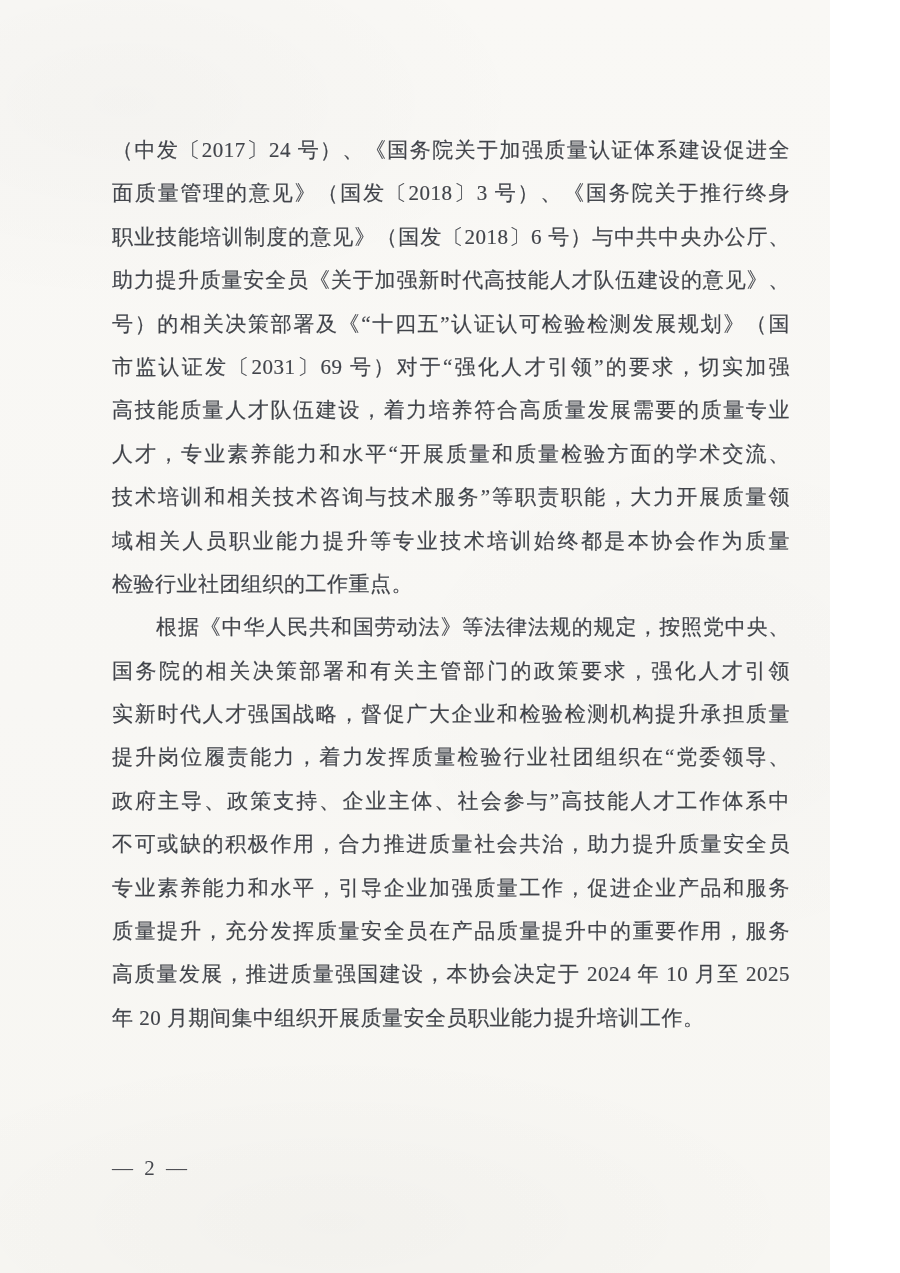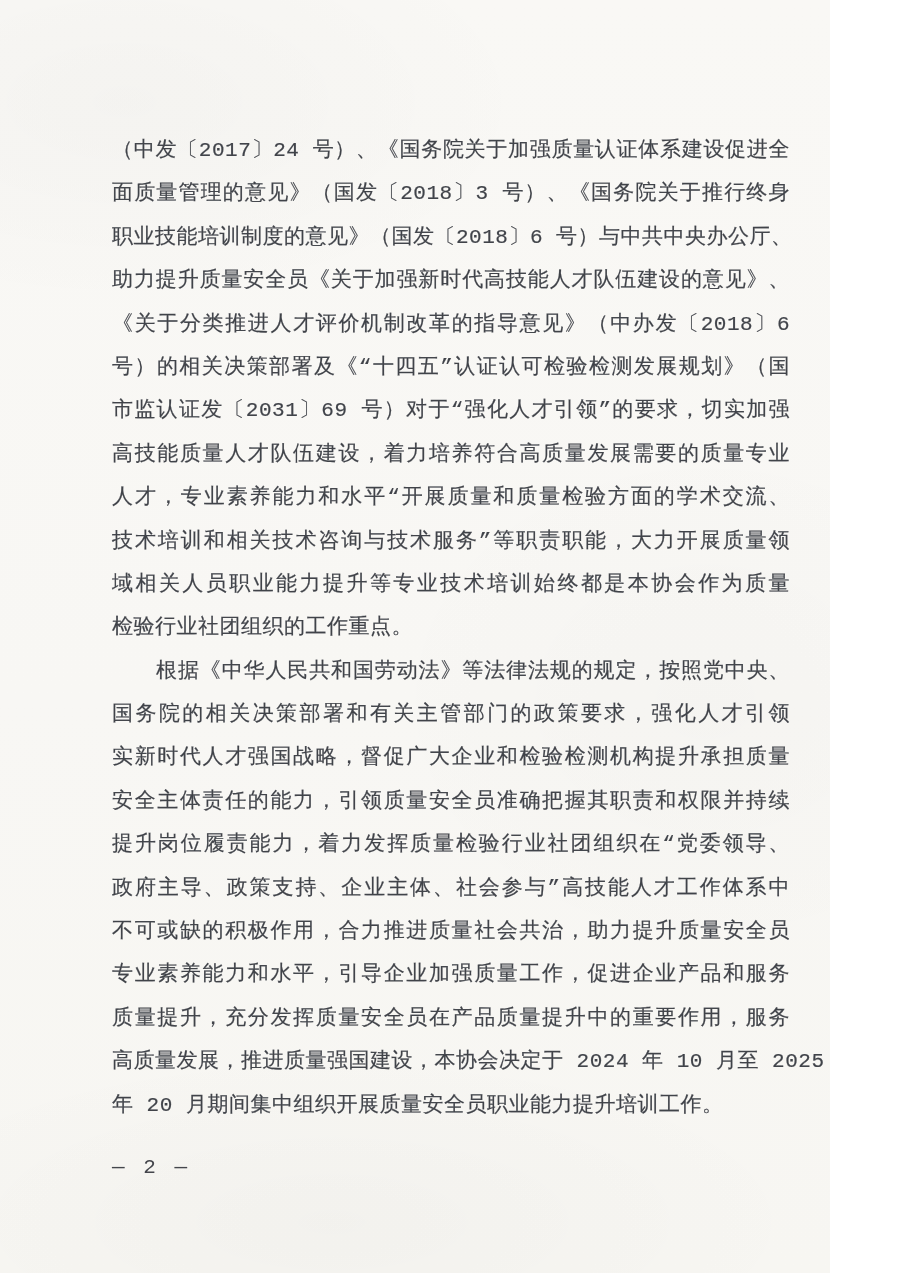--- a/index.html
+++ b/index.html
@@ -14,21 +14,20 @@
   
   .page {
     position: relative;
     width: 830px;
     height: 1273px;
     background:
       radial-gradient(ellipse 600px 300px at 15% 8%, rgba(0,0,0,0.018), transparent 70%),
       radial-gradient(ellipse 500px 400px at 85% 55%, rgba(0,0,0,0.012), transparent 70%),
       radial-gradient(ellipse 700px 250px at 40% 96%, rgba(0,0,0,0.02), transparent 70%),
       linear-gradient(180deg, #f9f8f5 0%, #f8f7f4 55%, #f7f6f2 100%);
-    font-family: Liberation Mono, monospace;
   }
 
   
   .text-block {
     position: absolute;
     left: 112px;
     top: 129px;
     width: 678px;
     color: #404349;
     font-size: 21px;
@@ -68,33 +67,31 @@
 <body>
 
 <div class="page">
 
   <div class="text-block">
 
     <div class="line">（中发〔2017〕24 号）、《国务院关于加强质量认证体系建设促进全</div>
     <div class="line">面质量管理的意见》（国发〔2018〕3 号）、《国务院关于推行终身</div>
     <div class="line">职业技能培训制度的意见》（国发〔2018〕6 号）与中共中央办公厅、</div>
     <div class="line">助力提升质量安全员《关于加强新时代高技能人才队伍建设的意见》、</div>
-    <div class="line">《关于分类推进人才评价机制改革的指导意见》（中办发〔2018〕6</div>
     <div class="line">号）的相关决策部署及《“十四五”认证认可检验检测发展规划》（国</div>
     <div class="line">市监认证发〔2031〕69 号）对于“强化人才引领”的要求，切实加强</div>
     <div class="line">高技能质量人才队伍建设，着力培养符合高质量发展需要的质量专业</div>
     <div class="line">人才，专业素养能力和水平“开展质量和质量检验方面的学术交流、</div>
     <div class="line">技术培训和相关技术咨询与技术服务”等职责职能，大力开展质量领</div>
     <div class="line">域相关人员职业能力提升等专业技术培训始终都是本协会作为质量</div>
     <div class="line para-end">检验行业社团组织的工作重点。</div>
 
     <div class="line indent">根据《中华人民共和国劳动法》等法律法规的规定，按照党中央、</div>
     <div class="line">国务院的相关决策部署和有关主管部门的政策要求，强化人才引领</div>
     <div class="line">实新时代人才强国战略，督促广大企业和检验检测机构提升承担质量</div>
-    <div class="line">安全主体责任的能力，引领质量安全员准确把握其职责和权限并持续</div>
     <div class="line">提升岗位履责能力，着力发挥质量检验行业社团组织在“党委领导、</div>
     <div class="line">政府主导、政策支持、企业主体、社会参与”高技能人才工作体系中</div>
     <div class="line">不可或缺的积极作用，合力推进质量社会共治，助力提升质量安全员</div>
     <div class="line">专业素养能力和水平，引导企业加强质量工作，促进企业产品和服务</div>
     <div class="line">质量提升，充分发挥质量安全员在产品质量提升中的重要作用，服务</div>
     <div class="line">高质量发展，推进质量强国建设，本协会决定于 2024 年 10 月至 2025</div>
     <div class="line para-end">年 20 月期间集中组织开展质量安全员职业能力提升培训工作。</div>
   </div>
 
   <div class="page-footer">— 2 —</div>

